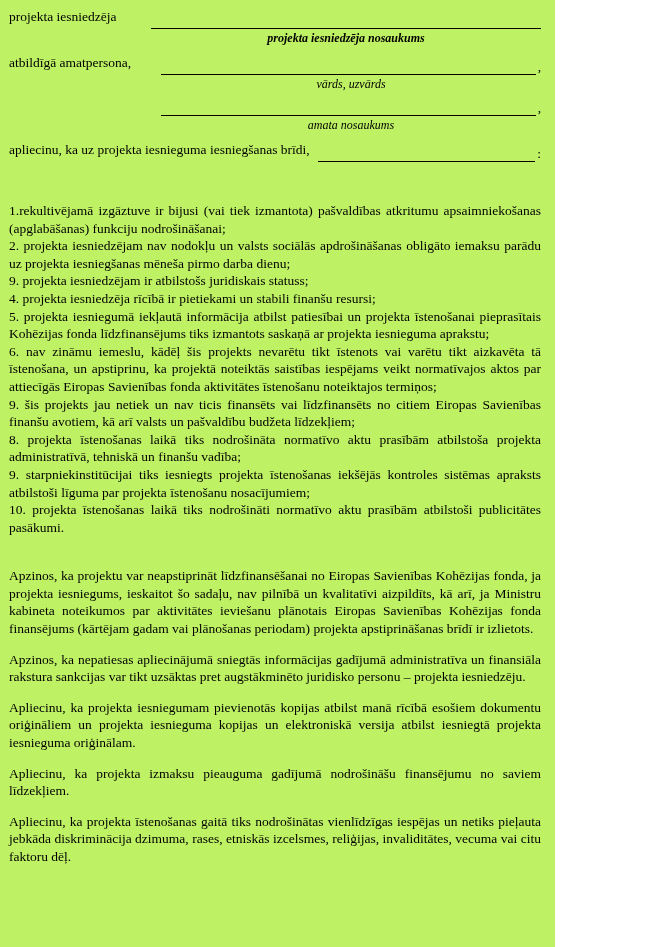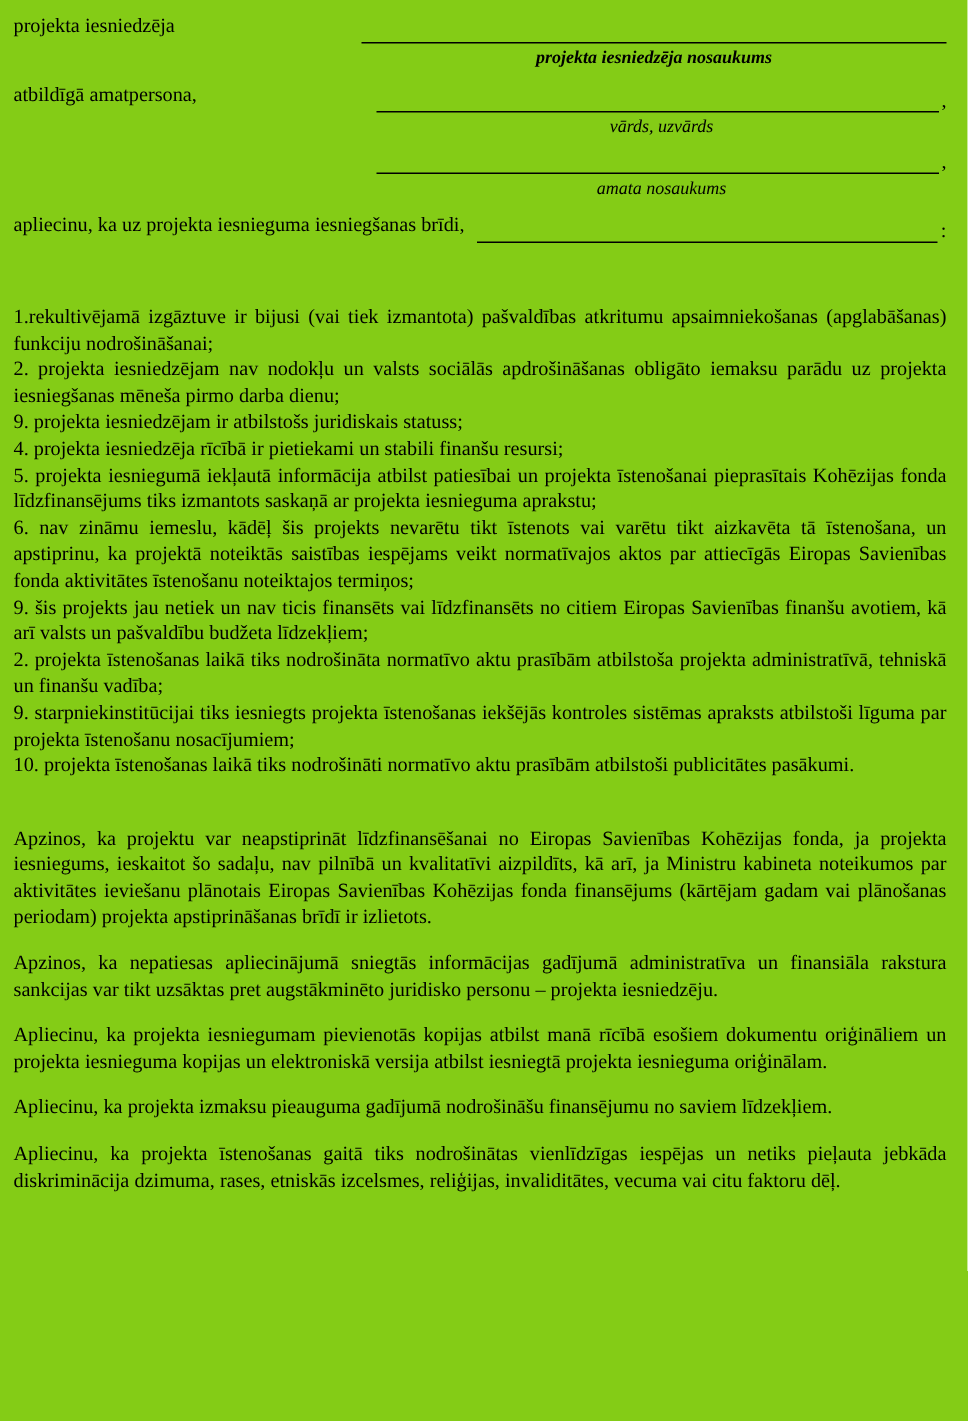--- a/index.html
+++ b/index.html
@@ -1,21 +1,21 @@
 <!DOCTYPE html>
 <html><head>
 <meta charset="utf-8">
 <style>
   html, body { margin: 0; padding: 0; background: #ffffff; }
   .page {
-    width: 645px;
+    width: 555px;
     height: 947px;
     box-sizing: border-box;
     padding: 8px 14px 8px 9px;
-    background: #84cc16;
+    background: #bef264;
     color: #000000;
     font-family: "Liberation Serif", "DejaVu Serif", serif;
     font-size: 13.5px;
     line-height: 17.6px;
     overflow: hidden;
   }
 
   
   .form-row { display: flex; align-items: flex-start; }
   .form-row .form-label { white-space: nowrap; }
@@ -100,21 +100,21 @@
   </div>
 
   <div class="list-section">
     <p>1.rekultivējamā izgāztuve ir bijusi (vai tiek izmantota) pašvaldības atkritumu apsaimniekošanas (apglabāšanas) funkciju nodrošināšanai;</p>
     <p>2. projekta iesniedzējam nav nodokļu un valsts sociālās apdrošināšanas obligāto iemaksu parādu uz projekta iesniegšanas mēneša pirmo darba dienu;</p>
     <p>9. projekta iesniedzējam ir atbilstošs juridiskais statuss;</p>
     <p>4. projekta iesniedzēja rīcībā ir pietiekami un stabili finanšu resursi;</p>
     <p>5. projekta iesniegumā iekļautā informācija atbilst patiesībai un projekta īstenošanai pieprasītais Kohēzijas fonda līdzfinansējums tiks izmantots saskaņā ar projekta iesnieguma aprakstu;</p>
     <p>6. nav zināmu iemeslu, kādēļ šis projekts nevarētu tikt īstenots vai varētu tikt aizkavēta tā īstenošana, un apstiprinu, ka projektā noteiktās saistības iespējams veikt normatīvajos aktos par attiecīgās Eiropas Savienības fonda aktivitātes īstenošanu noteiktajos termiņos;</p>
     <p>9. šis projekts jau netiek un nav ticis finansēts vai līdzfinansēts no citiem Eiropas Savienības finanšu avotiem, kā arī valsts un pašvaldību budžeta līdzekļiem;</p>
-    <p>2. projekta īstenošanas laikā tiks nodrošināta normatīvo aktu prasībām atbilstoša projekta administratīvā, tehniskā un finanšu vadība;</p>
+    <p>8. projekta īstenošanas laikā tiks nodrošināta normatīvo aktu prasībām atbilstoša projekta administratīvā, tehniskā un finanšu vadība;</p>
     <p>9. starpniekinstitūcijai tiks iesniegts projekta īstenošanas iekšējās kontroles sistēmas apraksts atbilstoši līguma par projekta īstenošanu nosacījumiem;</p>
     <p>10. projekta īstenošanas laikā tiks nodrošināti normatīvo aktu prasībām atbilstoši publicitātes pasākumi.</p>
   </div>
 
   <div class="statements">
     <p>Apzinos, ka projektu var neapstiprināt līdzfinansēšanai no Eiropas Savienības Kohēzijas fonda, ja projekta iesniegums, ieskaitot šo sadaļu, nav pilnībā un kvalitatīvi aizpildīts, kā arī, ja Ministru kabineta noteikumos par aktivitātes ieviešanu plānotais Eiropas Savienības Kohēzijas fonda finansējums (kārtējam gadam vai plānošanas periodam) projekta apstiprināšanas brīdī ir izlietots.</p>
     <p>Apzinos, ka nepatiesas apliecinājumā sniegtās informācijas gadījumā administratīva un finansiāla rakstura sankcijas var tikt uzsāktas pret augstākminēto juridisko personu – projekta iesniedzēju.</p>
     <p>Apliecinu, ka projekta iesniegumam pievienotās kopijas atbilst manā rīcībā esošiem dokumentu oriģināliem un projekta iesnieguma kopijas un elektroniskā versija atbilst iesniegtā projekta iesnieguma oriģinālam.</p>
     <p>Apliecinu, ka projekta izmaksu pieauguma gadījumā nodrošināšu finansējumu no saviem līdzekļiem.</p>
     <p>Apliecinu, ka projekta īstenošanas gaitā tiks nodrošinātas vienlīdzīgas iespējas un netiks pieļauta jebkāda diskriminācija dzimuma, rases, etniskās izcelsmes, reliģijas, invaliditātes, vecuma vai citu faktoru dēļ.</p>

